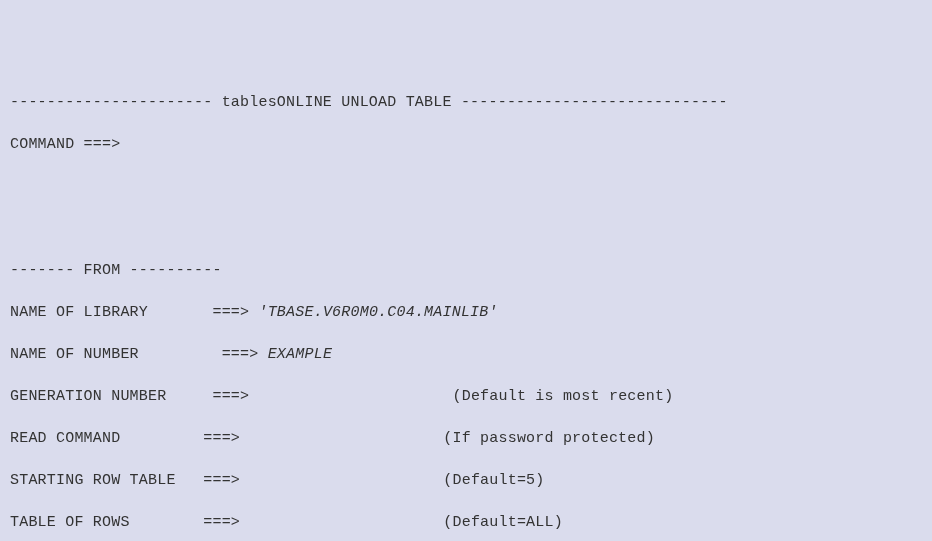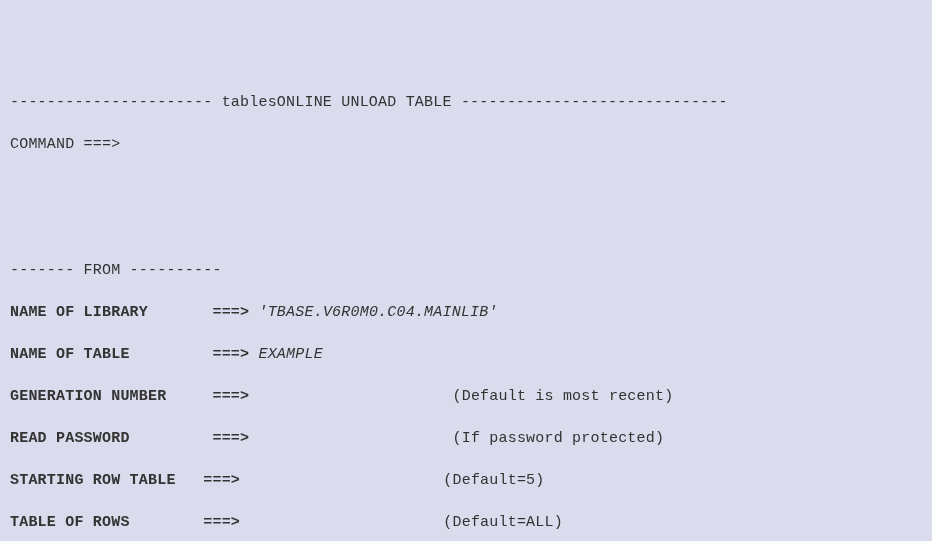--- a/index.html
+++ b/index.html
@@ -8,21 +8,21 @@
       font-family: "Courier New", Courier, monospace;
       font-size: 15px;
       line-height: 1.4;
       color: #333;
       padding: 8px 10px;
       width: 932px;
       height: 541px;
       white-space: pre;
       letter-spacing: 0.2px;
     }
-    .bold { font-weight: bold; }
+    .bold { font-weight: normal; }
     .row { display: block; }
     .field-value {
       display: inline;
       font-style: italic;
     }
     .input-area {
       display: inline-block;
       min-width: 10px;
     }
   </style>
@@ -30,23 +30,23 @@
 <body>
 
 
 
 <span class="row"><span>---------------------- </span><span>tablesONLINE UNLOAD TABLE</span><span> -----------------------------</span></span>
 <span class="row"><span>COMMAND ===&gt;</span><span class="input-area"></span></span>
 <span class="row"> </span>
 <span class="row"> </span>
 <span class="row">------- FROM ----------</span>
 <span class="row"><span class="bold">NAME OF LIBRARY</span>       <span class="bold">===&gt;</span> <span class="field-value">'TBASE.V6R0M0.C04.MAINLIB'</span></span>
-<span class="row"><span class="bold">NAME OF TABLE</span>         <span class="bold">===&gt;</span> <span class="field-value">EXAMPLE</span></span>
+<span class="row"><span class="bold">NAME OF NUMBER</span>         <span class="bold">===&gt;</span> <span class="field-value">EXAMPLE</span></span>
 <span class="row"><span class="bold">GENERATION NUMBER</span>     <span class="bold">===&gt;</span> <span class="input-area"></span>                    <span>(Default is most recent)</span></span>
-<span class="row"><span class="bold">READ PASSWORD</span>         <span class="bold">===&gt;</span> <span class="input-area"></span>                    <span>(If password protected)</span></span>
+<span class="row"><span class="bold">READ COMMAND</span>         <span class="bold">===&gt;</span> <span class="input-area"></span>                    <span>(If password protected)</span></span>
 <span class="row"><span class="bold">STARTING ROW TABLE</span>   <span class="bold">===&gt;</span> <span class="input-area"></span>                    <span>(Default=5)</span></span>
 <span class="row"><span class="bold">TABLE OF ROWS</span>        <span class="bold">===&gt;</span> <span class="input-area"></span>                    <span>(Default=ALL)</span></span>
 
 
 
 
 
 
 
 

